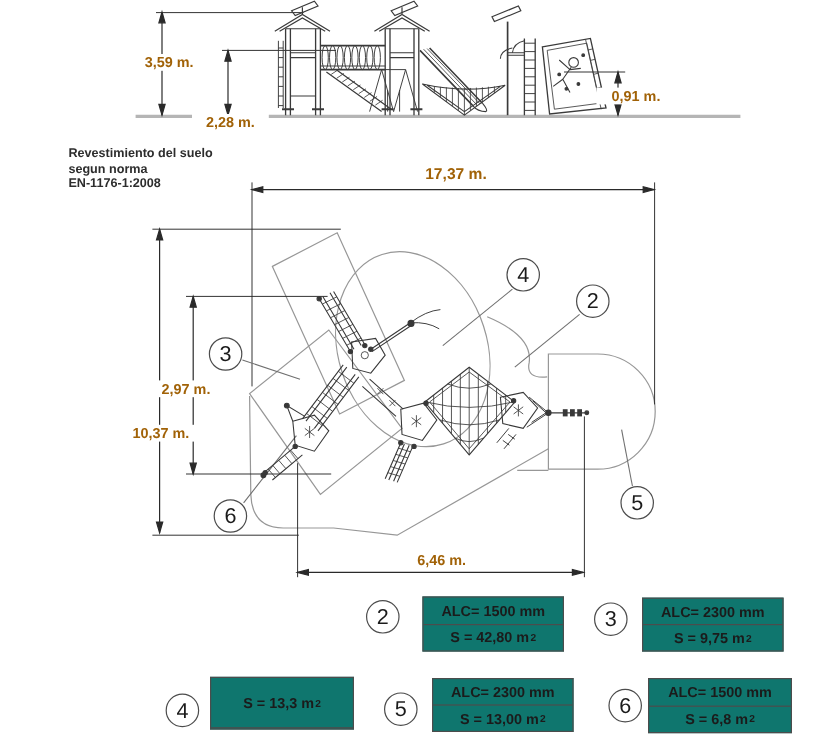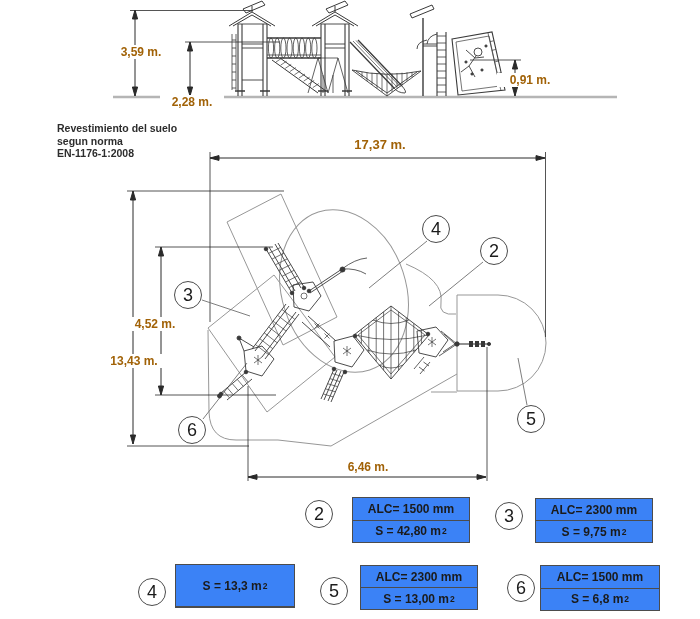--- a/index.html
+++ b/index.html
@@ -10,21 +10,21 @@
   .dlab{position:absolute;z-index:3;background:#fff;padding:0 2px;
         font-weight:bold;font-size:12px;color:#a16207;text-align:center;
         white-space:nowrap;line-height:14px;}
   .dlab.big{font-size:13px;}
   .note{position:absolute;left:57px;top:122px;z-index:3;font-size:10.5px;
         font-weight:bold;color:#2d2d2d;line-height:12.5px;white-space:nowrap;}
   .mcirc{position:absolute;z-index:4;width:28px;height:28px;border:1.4px solid #4c4c4c;
          border-radius:50%;box-sizing:border-box;background:#fff;
          display:flex;align-items:center;justify-content:center;
          font-size:18px;font-weight:400;color:#1b1b1b;}
-  .sbox{position:absolute;z-index:4;border:1.5px solid #4c4c4c;background:#3b82f6;
+  .sbox{position:absolute;z-index:4;border:1.5px solid #4c4c4c;background:#0f766e;
         box-sizing:border-box;display:flex;flex-direction:column;}
   .srow{flex:1;display:flex;align-items:center;justify-content:center;
         font-size:12px;font-weight:bold;color:#1b1b1b;white-space:nowrap;}
   .srow:first-child{border-bottom:1.4px solid #4c4c4c;}
   .srow sup{font-size:8.5px;line-height:0;margin-left:1px;}
 </style>
 </head>
 <body>
 
 <div id="stage">
@@ -215,22 +215,22 @@
   <div>Revestimiento del suelo</div>
   <div>segun norma</div>
   <div>EN-1176-1:2008</div>
 </div>
 
 <div class="dlab" style="left:108px;top:45px;width:62px;">3,59 m.</div>
 <div class="dlab" style="left:160px;top:60px;width:60px;margin-top:35px;">2,28 m.</div>
 <div class="dlab" style="left:497px;top:73px;width:62px;">0,91 m.</div>
 
 <div class="dlab big" style="left:330px;top:138px;width:96px;">17,37 m.</div>
-<div class="dlab" style="left:100px;top:354px;width:64px;">13,43 m.</div>
-<div class="dlab" style="left:124px;top:317px;width:58px;">4,52 m.</div>
+<div class="dlab" style="left:100px;top:354px;width:64px;">10,37 m.</div>
+<div class="dlab" style="left:124px;top:317px;width:58px;">2,97 m.</div>
 <div class="dlab" style="left:330px;top:460px;width:72px;">6,46 m.</div>
 
 <div class="mcirc" style="left:480px;top:237px;">2</div>
 <div class="mcirc" style="left:174px;top:281px;">3</div>
 <div class="mcirc" style="left:422px;top:215px;">4</div>
 <div class="mcirc" style="left:517px;top:405px;">5</div>
 <div class="mcirc" style="left:178px;top:416px;">6</div>
 
 <div class="mcirc" style="left:305px;top:500px;">2</div>
 <div class="sbox" style="left:352px;top:497px;width:118px;height:46px;">

